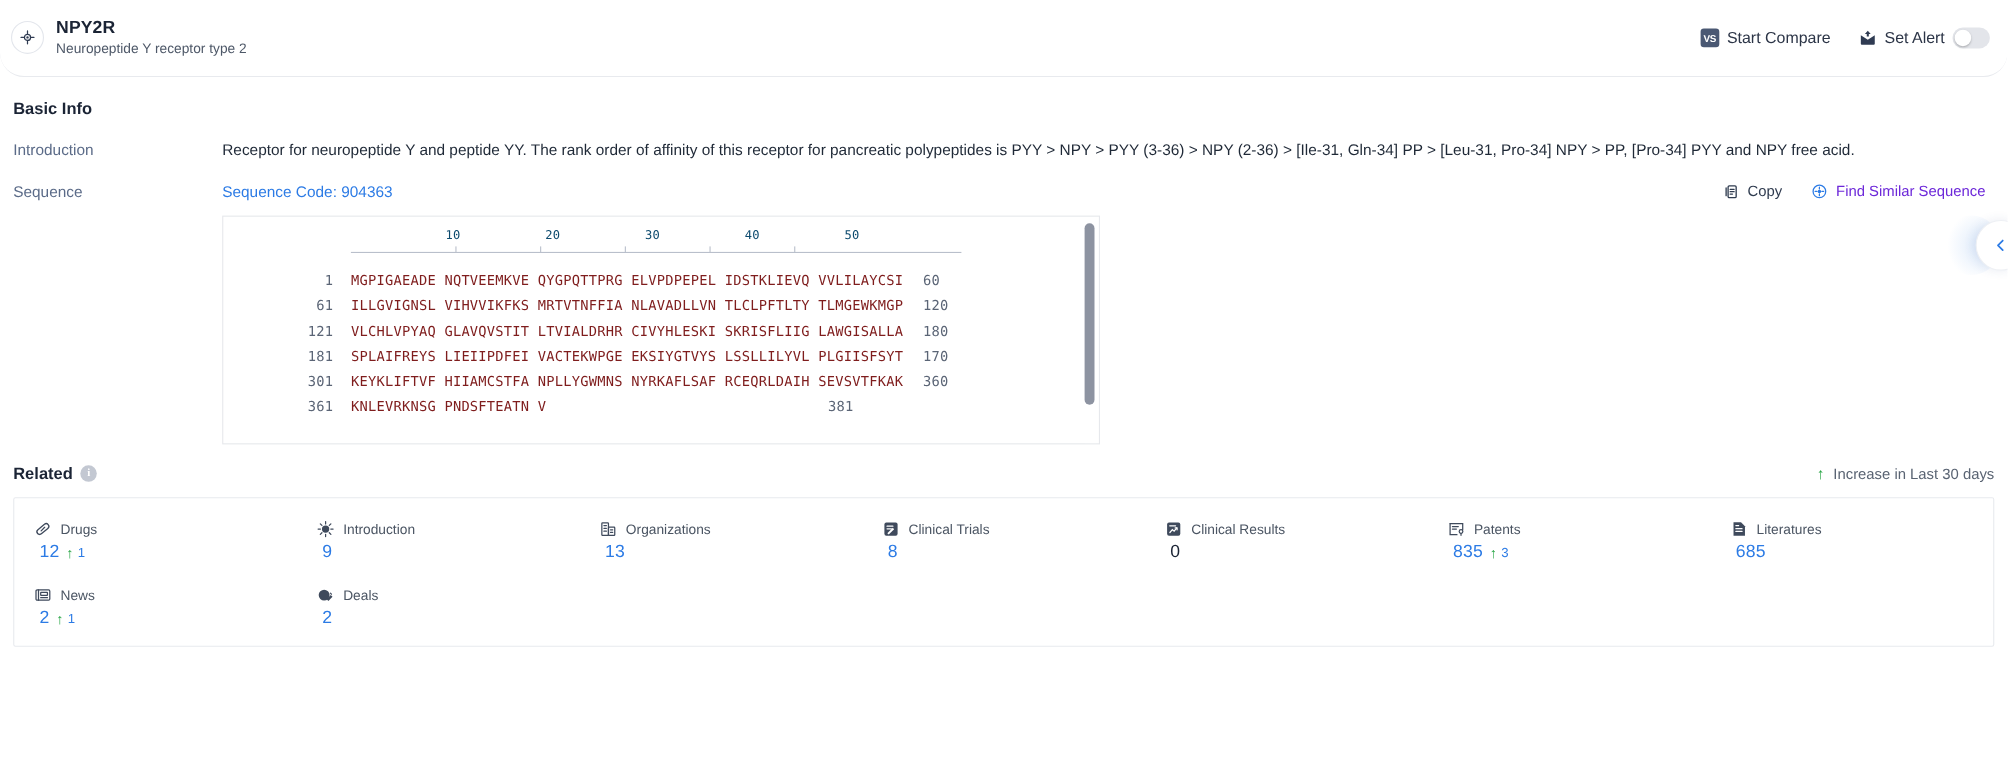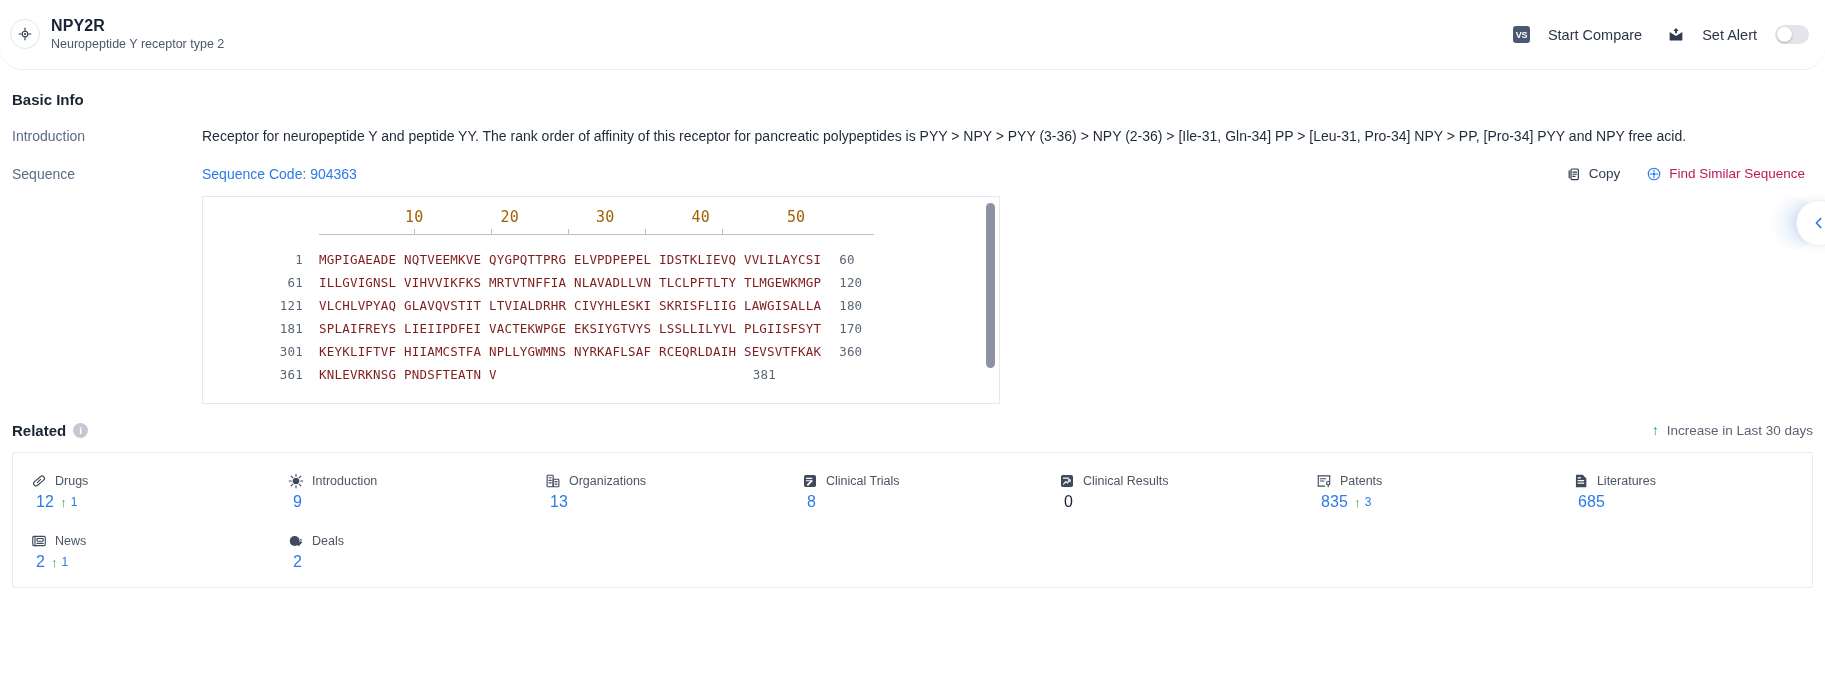--- a/index.html
+++ b/index.html
@@ -27,21 +27,21 @@
   .target-badge {
     width: 30px; height: 30px; border-radius: 50%;
     border: 1px solid #e3e6ec;
     display:flex; align-items:center; justify-content:center;
     background:#fff; flex: 0 0 auto;
   }
   .titleblock { line-height: 1.05; }
   .gene-name { font-size: 16px; font-weight: 700; color:#1b2435; letter-spacing:.1px; }
   .gene-sub { font-size: 12.5px; color:#4e5868; margin-top: 4px; }
   .hdr-right { margin-left:auto; display:flex; align-items:center; gap:26px; }
-  .hdr-action { display:flex; align-items:center; gap:18px; font-size:14.5px; color:#2c3547; cursor:pointer; }
+  .hdr-action { display:flex; align-items:center; gap:7px; font-size:14.5px; color:#2c3547; cursor:pointer; }
   .vs-icon {
     width:17px;height:17px;border-radius:3px;background:#4a5873;color:#fff;
     font-size:9px;font-weight:700;display:flex;align-items:center;justify-content:center;
     letter-spacing:-.3px;
   }
   .toggle {
     width:34px;height:19px;border-radius:10px;background:#e3e5ea;position:relative;cursor:pointer;flex:0 0 auto;
   }
   .toggle::after{
     content:"";position:absolute;left:2px;top:2px;width:15px;height:15px;border-radius:50%;
@@ -65,41 +65,41 @@
   .info-label { width: 190px; flex:0 0 190px; font-size:14px; color:#5b6b88; padding-top:1px; }
   .info-value { flex:1; font-size:14px; color:#1f2937; line-height:1.35; }
   .syn-more { color:#3b82f6; margin-left:6px; cursor:pointer; }
 
   
   .seq-head { display:flex; align-items:center; }
   .seq-code { font-size:14px; color:#2c7be5; cursor:pointer; }
   .seq-tools { margin-left:auto; display:flex; align-items:center; gap:26px; padding-right:8px; }
   .seq-tool { display:flex; align-items:center; gap:7px; font-size:13.5px; cursor:pointer; }
   .seq-tool.copy { color:#2f3b4f; }
-  .seq-tool.similar { color:#be185d;justify-content:space-between; }
+  .seq-tool.similar { color:#6d28d9;justify-content:space-between; }
 
   .seq-panel {
     margin-top:12px;
     width: 798px;
     height: 208px;
     border: 1px solid #e6e8ec;
     background:#fff;
     position: relative;
     overflow: hidden;
   }
   .seq-scroll-area { padding: 10px 0 0 0; height:100%; }
   .seq-mono {
     font-family: "DejaVu Sans Mono", "Liberation Mono", monospace;
     font-size: 12.5px;
     color: #2b3446;
     white-space: pre;
     letter-spacing: .2px;
   }
   .ruler-wrap { padding-left: 116px; }
-  .ruler-nums { color:#a16207; font-size:15px; }
+  .ruler-nums { color:#0c4a6e; font-size:11px; }
   .ruler-line { position:relative; height:9px; width:555px; margin-top:-1px; }
   .ruler-line .base { position:absolute; left:0; top:8px; width:555px; height:1px; background:#b9bfcb; }
   .ruler-line .tick { position:absolute; top:3px; width:1px; height:6px; background:#b9bfcb; }
 
   .seq-rows { margin-top: 17px; }
   .seq-row { display:flex; align-items:baseline; height: 23px; }
   .seq-num-l { width: 100px; text-align:right; color:#5b6576; }
   .seq-chunks { padding-left: 16px; color:#7f1d1d; }
   .seq-num-r { padding-left: 18px; color:#5b6576; }
 

